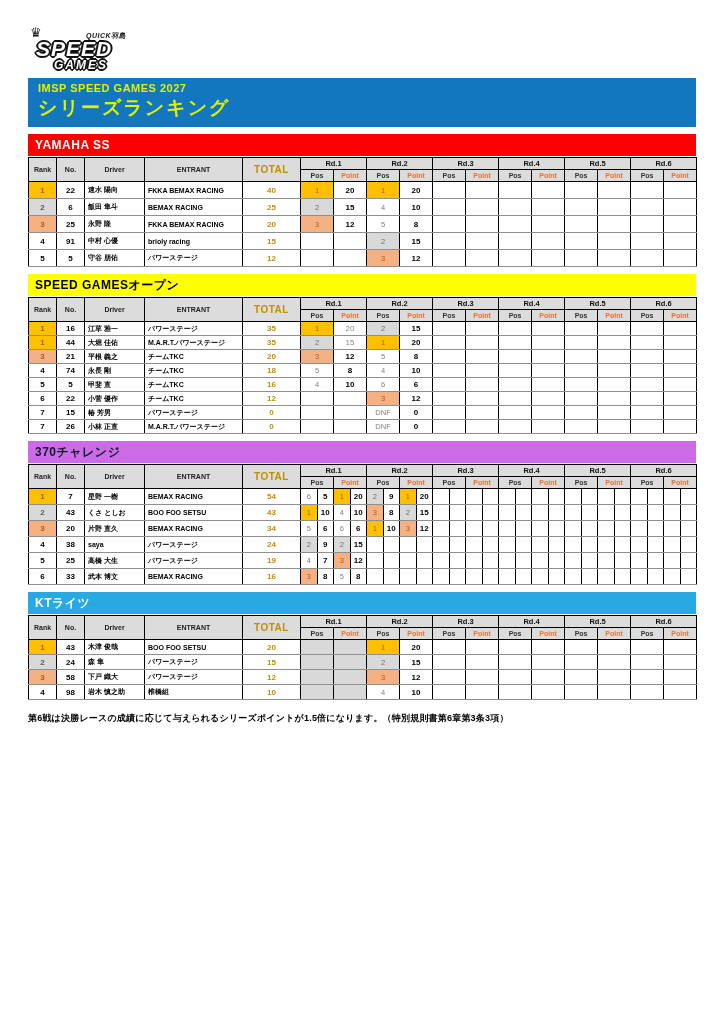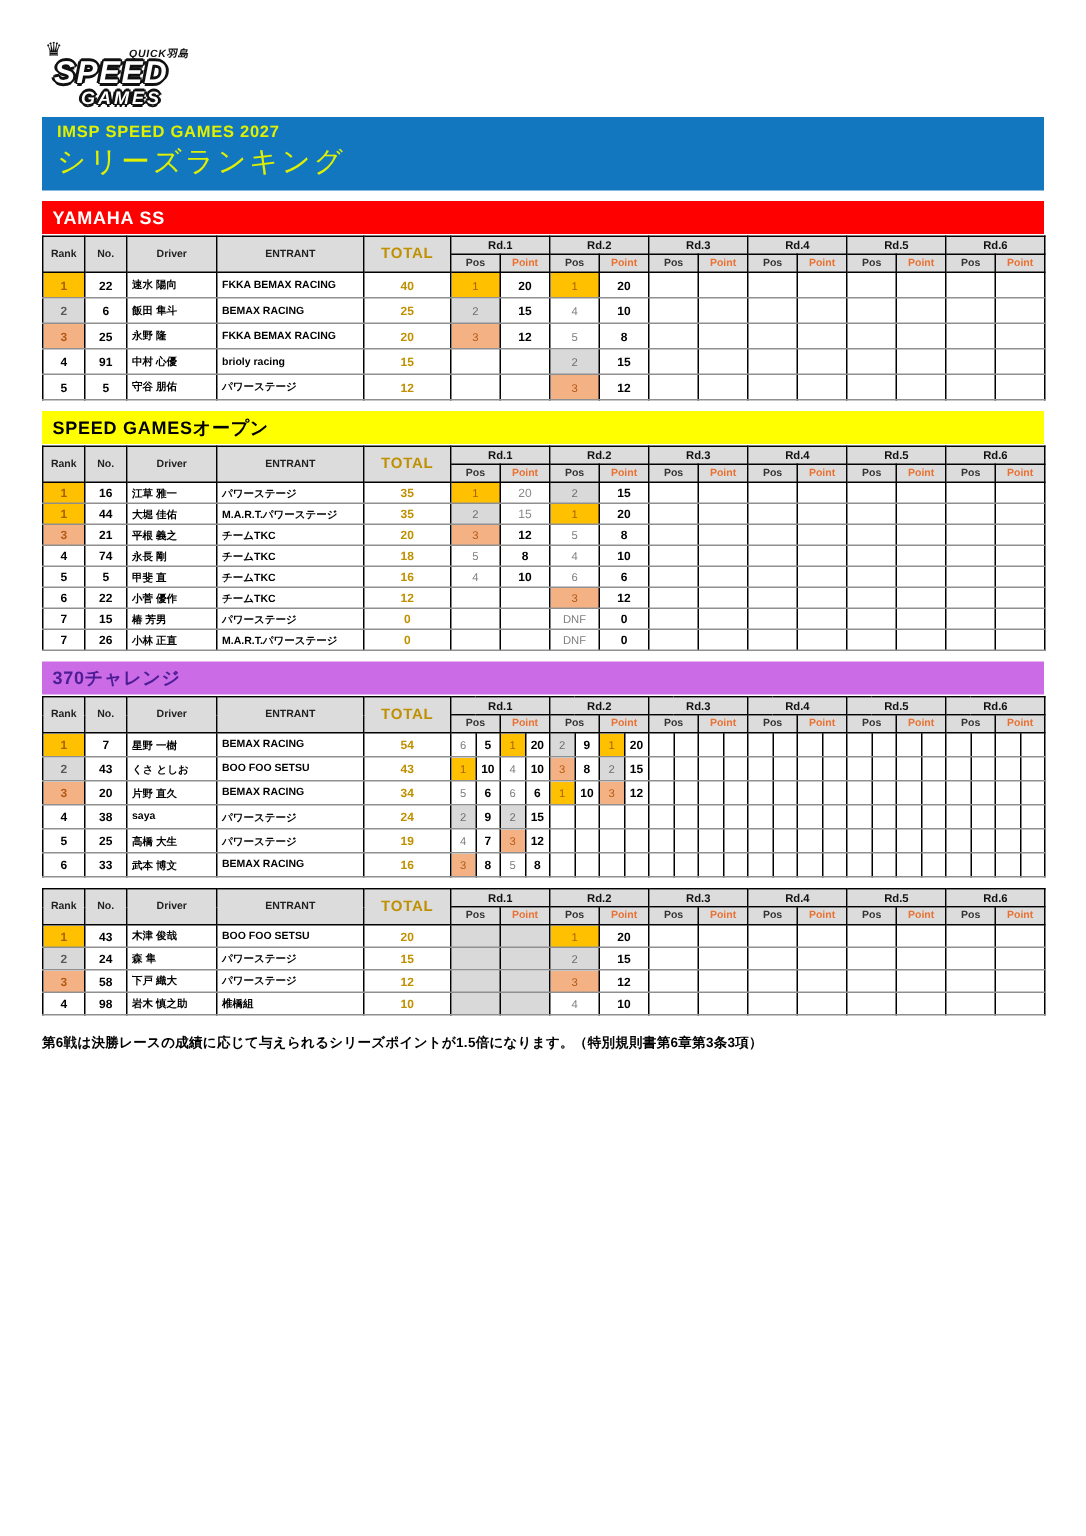--- a/index.html
+++ b/index.html
@@ -24,21 +24,21 @@
   }
   .logo .games {
     position:absolute; left:26px; top:30px; font-size:12px; font-weight:bold; font-style:italic;
     letter-spacing:2px; color:#fff;
     text-shadow:-2px 0 #111,2px 0 #111,0 -2px #111,0 2px #111,-1px -1px #111,1px -1px #111,-1px 1px #111,1px 1px #111;
   }
 
   
   .banner { background:var(--banner-bg); color:var(--banner-text); padding:4px 10px 6px 10px; margin-bottom:7px; }
   .banner .sub { font-size:11px; font-weight:bold; letter-spacing:.5px; margin-bottom:1px; }
-  .banner .ttl { font-size:19px; font-weight:normal; letter-spacing:2px; }
+  .banner .ttl { font-size:19px; font-weight:bold; letter-spacing:2px; }
 
   
   .section { margin-bottom:7px; }
   .section-bar { height:22px; line-height:22px; padding-left:7px; font-size:12px; font-weight:bold;
                  letter-spacing:.5px; margin-bottom:1px; }
 
   table.rank-table { width:668px; border-collapse:collapse; table-layout:fixed; border:1.5px solid #000; }
   .rank-table th {
     background:var(--header-bg); border:1px solid #000; font-size:7px; font-weight:bold;
     color:#222; padding:0; height:12px; line-height:11px; overflow:hidden;
@@ -441,21 +441,21 @@
                 <td class="pt"></td>
                 <td class="pos"></td>
                 <td class="pt"></td>
                 <td class="pos"></td>
                 <td class="pt"></td>
               </tr>
             </tbody>
           </table>
         </div>
         <div class="section">
-          <div class="section-bar" style="background: rgb(203, 108, 230); color: #4c1d95;">370チャレンジ</div>
+          <div class="section-bar" style="background: rgb(203, 108, 230); color: #0f172a;">370チャレンジ</div>
           <table class="rank-table">
             <colgroup>
               <col style="width: 28px;">
               <col style="width: 28px;">
               <col style="width: 60px;">
               <col style="width: 98px;">
               <col style="width: 58px;">
               <col style="width: 16.5px;">
               <col style="width: 16.5px;">
               <col style="width: 16.5px;">
@@ -694,20 +694,21 @@
                 <td class="pt"></td>
                 <td class="pos"></td>
                 <td class="pt"></td>
                 <td class="pos"></td>
                 <td class="pt"></td>
               </tr>
             </tbody>
           </table>
         </div>
         <div class="section">
+          <div class="section-bar" style="background: rgb(41, 169, 225); color: rgb(255, 255, 255);">KTライツ</div>
           <table class="rank-table">
             <colgroup>
               <col style="width: 28px;">
               <col style="width: 28px;">
               <col style="width: 60px;">
               <col style="width: 98px;">
               <col style="width: 58px;">
               <col style="width: 33px;">
               <col style="width: 33px;">
               <col style="width: 33px;">

